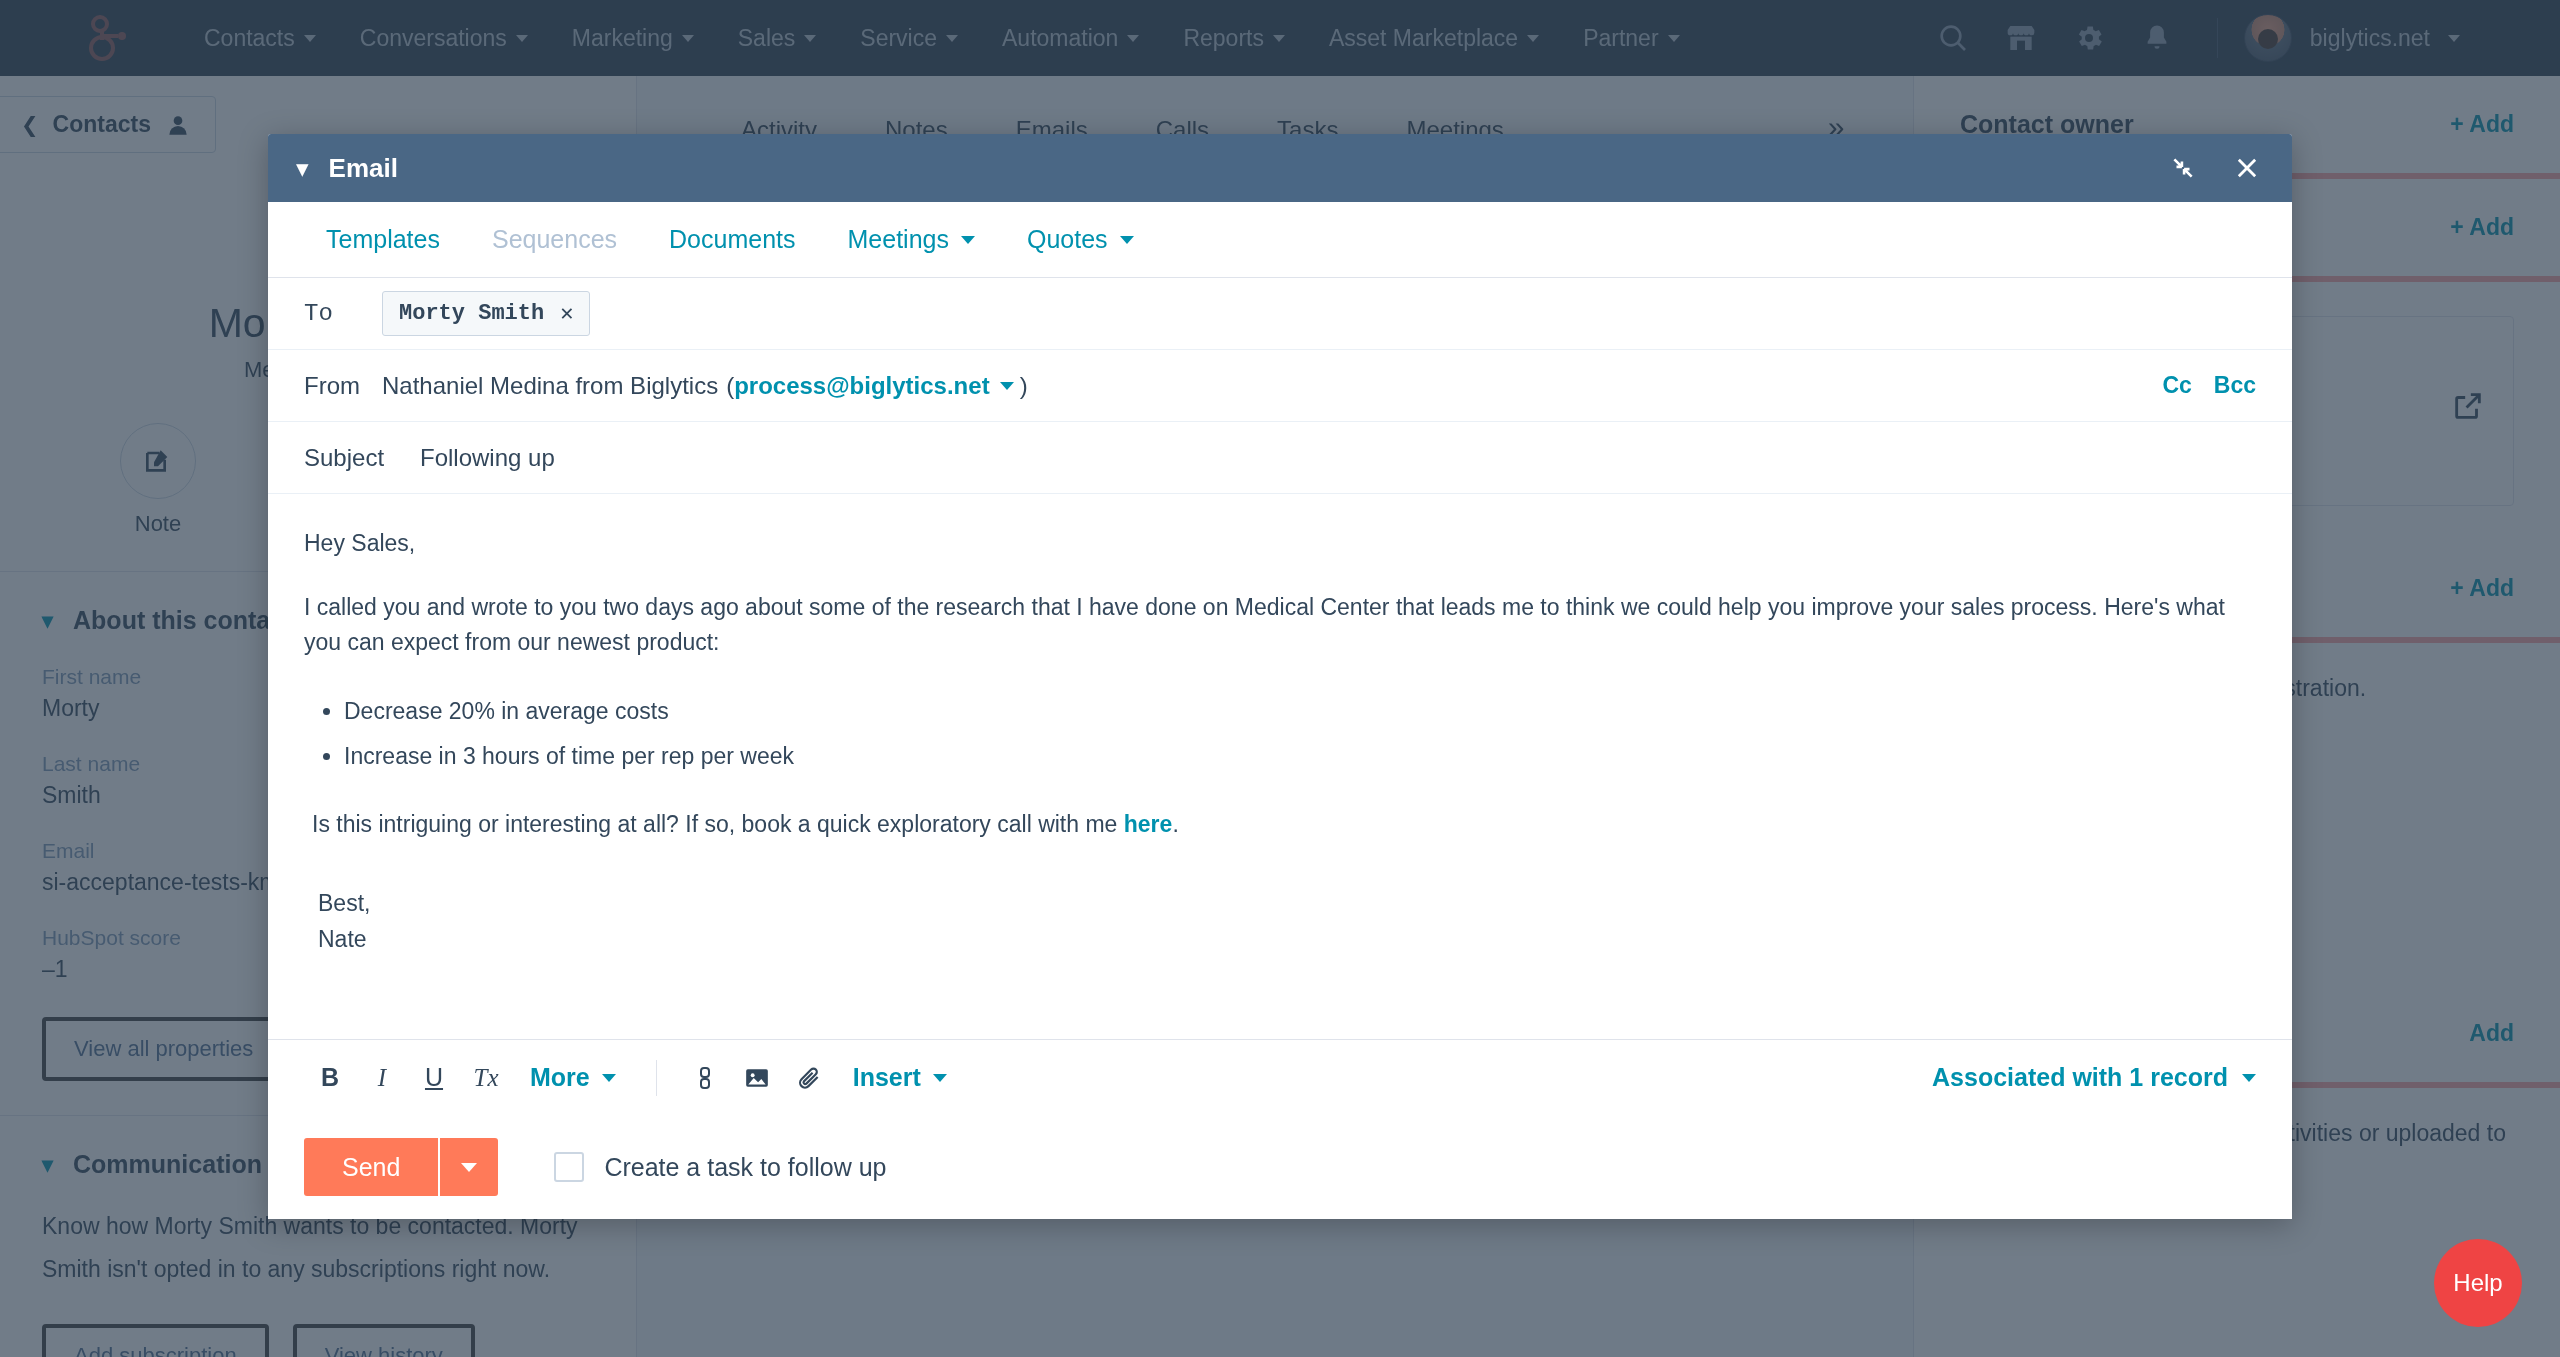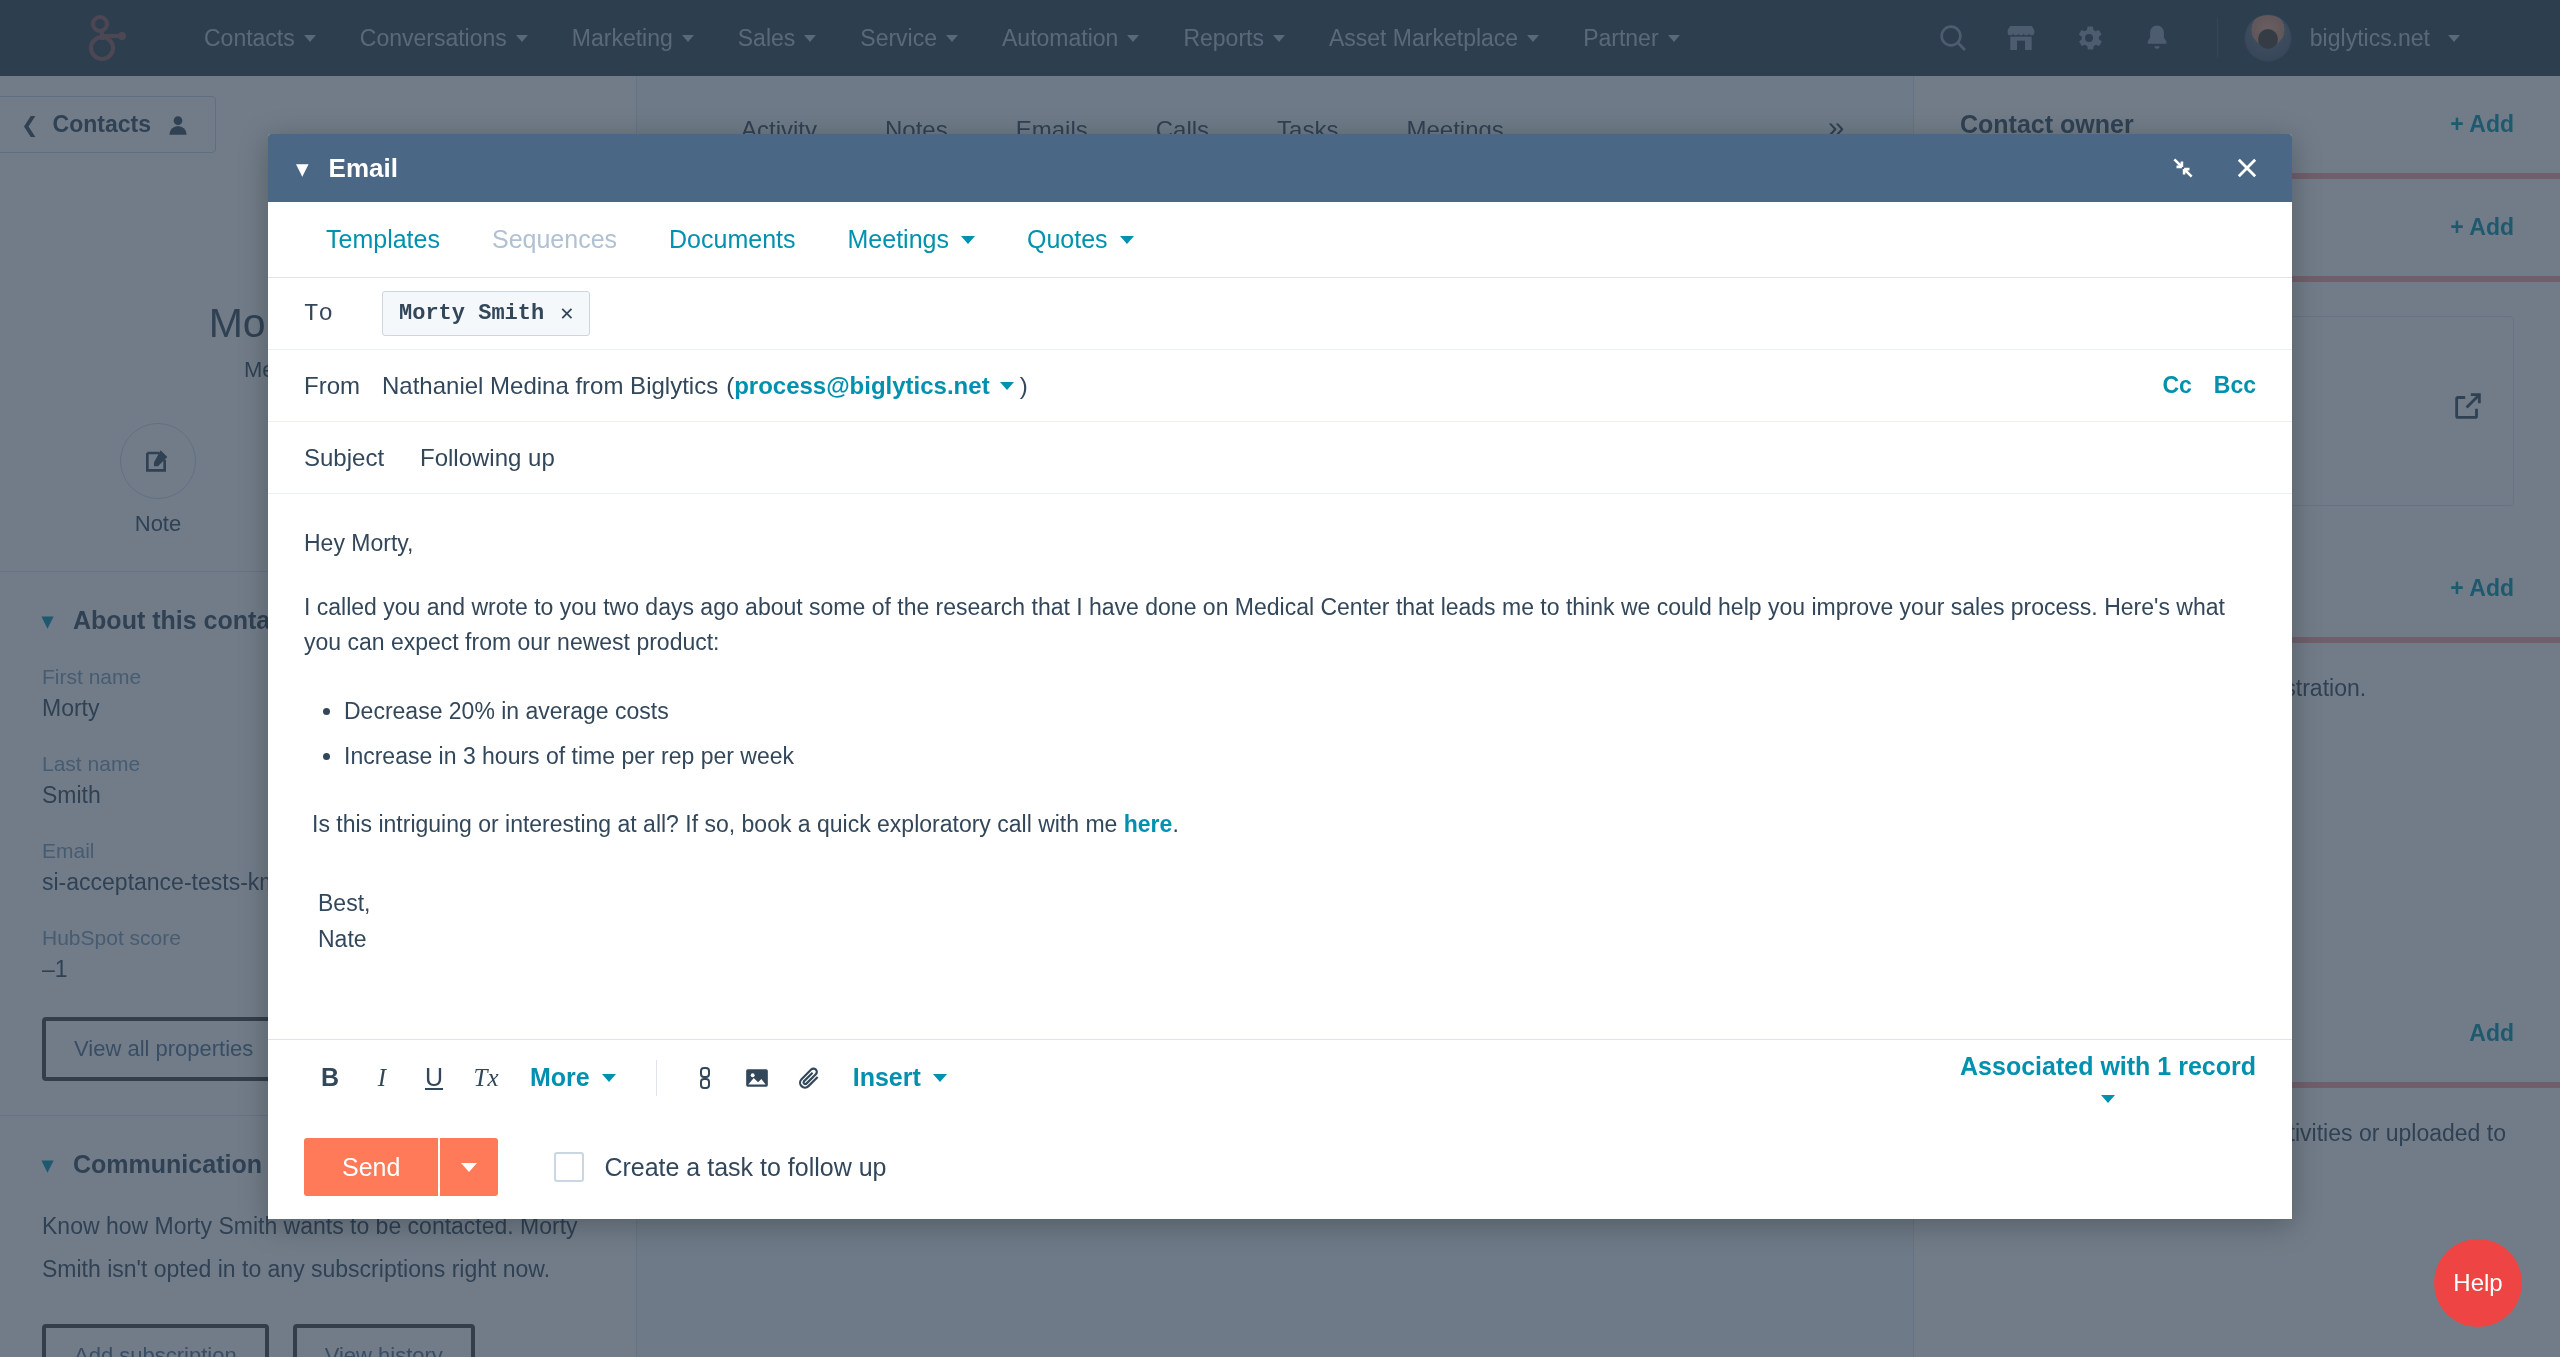--- a/index.html
+++ b/index.html
@@ -183,21 +183,21 @@
   }
   .tb-btn {
     width: 52px; height: 52px; display: flex; align-items: center; justify-content: center;
     font-size: 25px; color: #33475b; cursor: pointer;
   }
   .tb-text {
     display: flex; align-items: center; gap: 12px; padding: 0 18px;
     color: #0091ae; font-size: 25px; font-weight: bold; cursor: pointer;
   }
   .tb-sep { width: 1px; height: 36px; background: #dfe3eb; margin: 0 22px; }
-  .assoc { margin-left: auto; display: flex; align-items: center; gap: 14px; color: #0091ae; font-size: 25px; font-weight: bold; cursor: pointer; flex-direction: column; }
+  .assoc { margin-left: auto; display: flex; align-items: center; gap: 14px; color: #0091ae; font-size: 25px; font-weight: bold; cursor: pointer; }
 
   .send-bar { height: 104px; display: flex; align-items: center; padding: 0 36px; flex: none; }
   .send-group { display: flex; align-items: stretch; }
   .send-btn {
     background: #ff7a59; color: #fff; font-size: 25px; border: none;
     padding: 0 38px; height: 58px; cursor: pointer; border-radius: 3px 0 0 3px;
     font-family: "Liberation Sans", sans-serif;
   }
   .send-split {
     background: #ff7a59; width: 60px; height: 58px; border-radius: 0 3px 3px 0;
@@ -492,21 +492,21 @@
       <span>Bcc</span>
     </span>
   </div>
 
   <div class="field-row" style="min-height:72px;">
     <span class="f-label" style="width:116px;">Subject</span>
     <span class="f-subject-value">Following up</span>
   </div>
 
   <div class="body-area">
-    <div class="b-p">Hey Morty,</div>
+    <div class="b-p">Hey Sales,</div>
     <div class="b-p">I called you and wrote to you two days ago about some of the research that I have done on Medical Center that leads me to think we could help you improve your sales process. Here's what you can expect from our newest product:</div>
     <ul class="b-list">
       <li>Decrease 20% in average costs</li>
       <li>Increase in 3 hours of time per rep per week</li>
     </ul>
     <div class="b-p" style="margin-left:8px;">
       <span>Is this intriguing or interesting at all? If so, book a quick exploratory call with me </span><span class="b-link">here</span><span>.</span>
     </div>
     <div class="b-sig" style="margin-top:44px;">Best,</div>
     <div class="b-sig">Nate</div>

